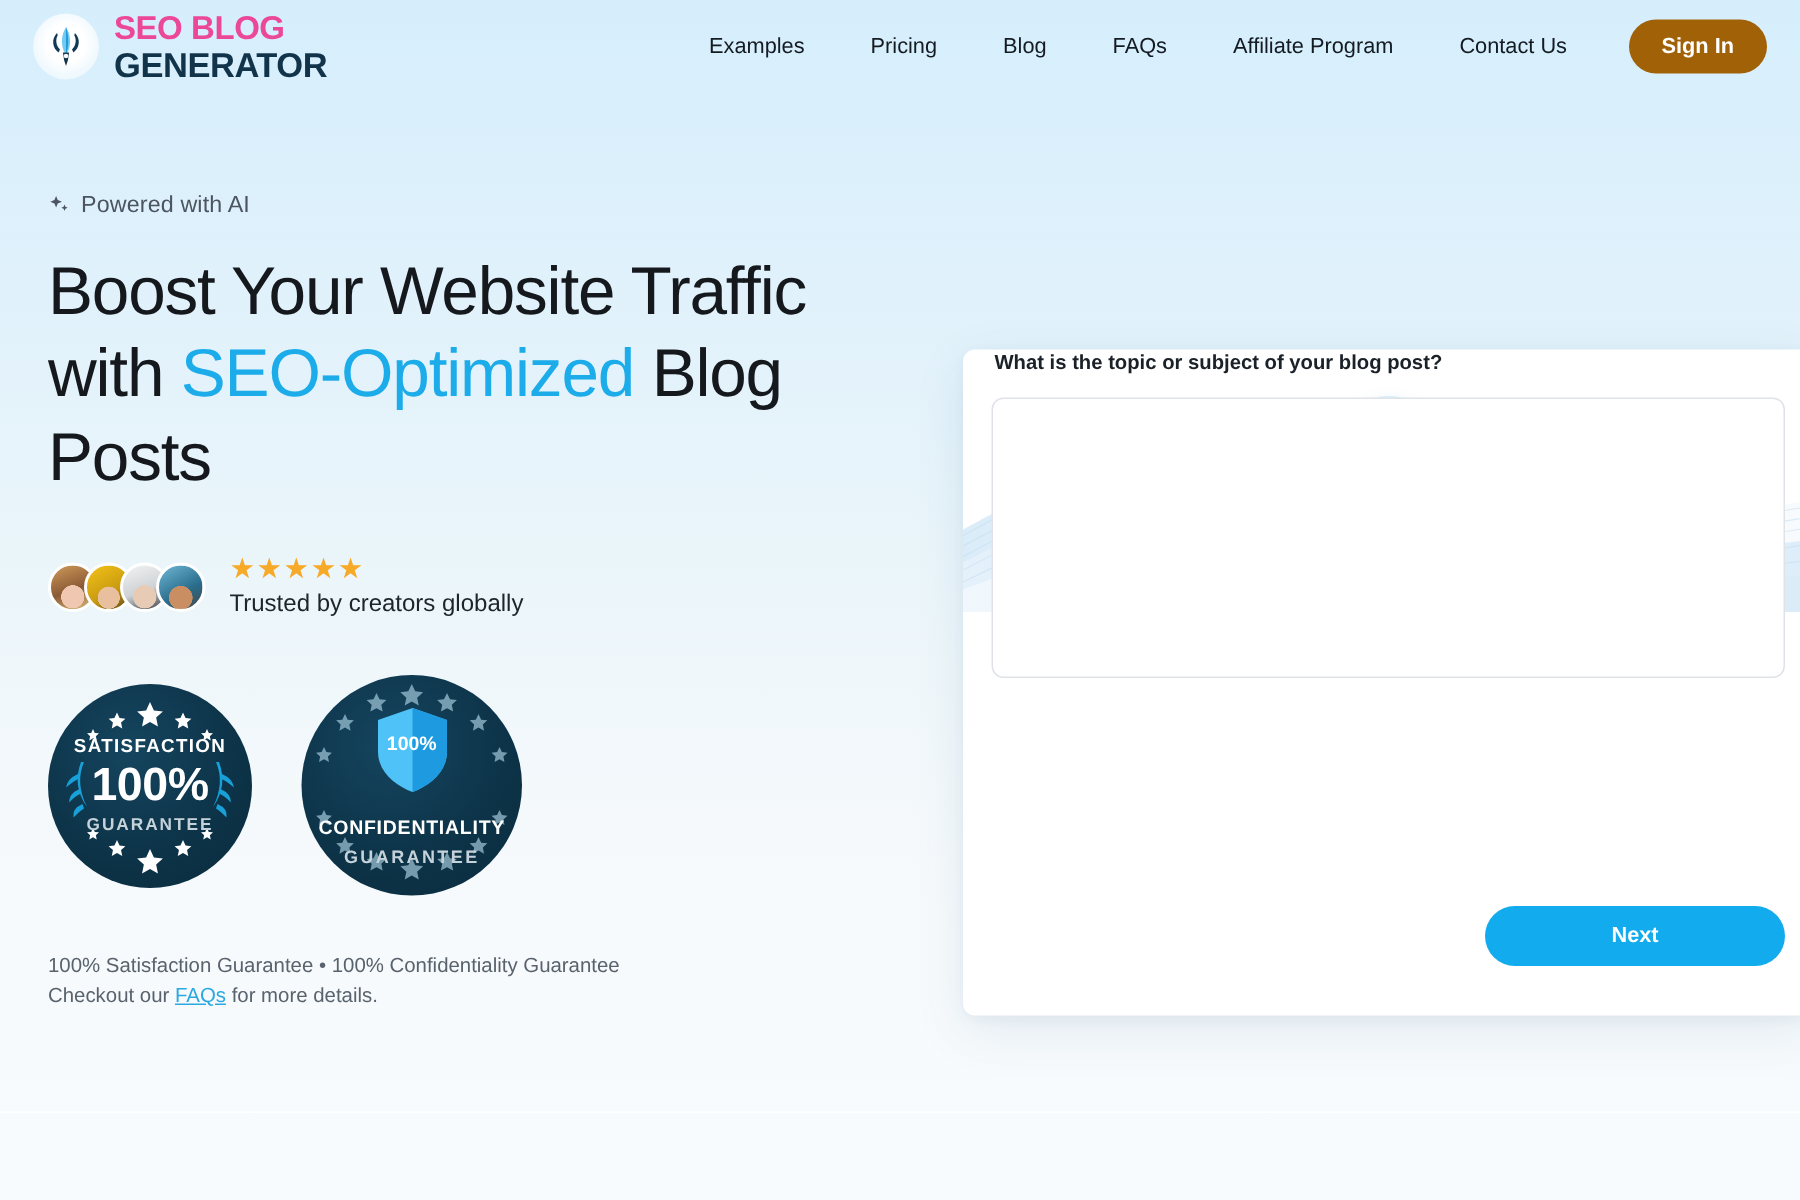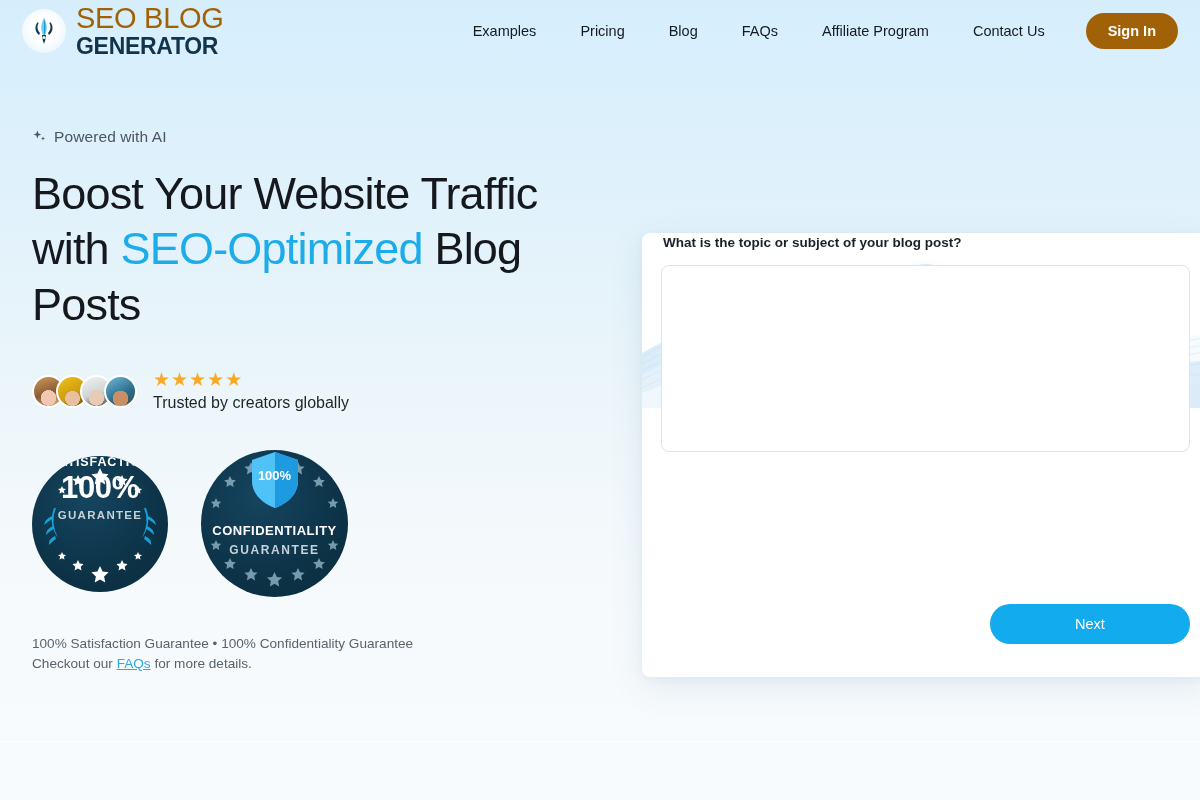--- a/index.html
+++ b/index.html
@@ -52,23 +52,23 @@
     flex: none;
   }
 
   .brand-text {
     line-height: 1.0;
     display: flex;
     flex-direction: column;
     gap: 2px;
   }
   .brand-line1 {
-    font-size: 29px;
-    font-weight: 400;
-    color: #a16207;
+    font-size: 22px;
+    font-weight: 700;
+    color: #ec4899;
     letter-spacing: -0.3px;
   }
   .brand-line2 {
     font-size: 23px;
     font-weight: 800;
     color: #12344b;
     letter-spacing: -0.3px;
   }
 
   .nav {
@@ -175,20 +175,21 @@
   }
 
   .badge {
     border-radius: 50%;
     position: relative;
     flex: none;
     background: radial-gradient(circle at 40% 32%, #15455f 0%, #0d3449 55%, #0a2a3c 100%);
     display: flex;
     flex-direction: column;
     align-items: center;
+    justify-content: center;
     overflow: hidden;
   }
 
   .badge-satisfaction { width: 136px; height: 136px; }
   .badge-confidentiality { width: 147px; height: 147px; }
 
   .badge svg.deco { position: absolute; inset: 0; width: 100%; height: 100%; }
 
   .b-title {
     font-size: 12.5px;
@@ -318,21 +319,21 @@
     position: absolute;
     right: 19px;
     bottom: 33px;
     width: 200px;
     height: 40px;
     background: #12abed;
     border: none;
     border-radius: 20px;
     color: #ffffff;
     font-size: 14.5px;
-    font-weight: 400;
+    font-weight: 700;
     cursor: pointer;
     font-family: inherit;
     text-align: center;
   }
 
   
   .bottom-divider {
     position: absolute;
     left: 0; right: 0; top: 741px;
     height: 1px;

